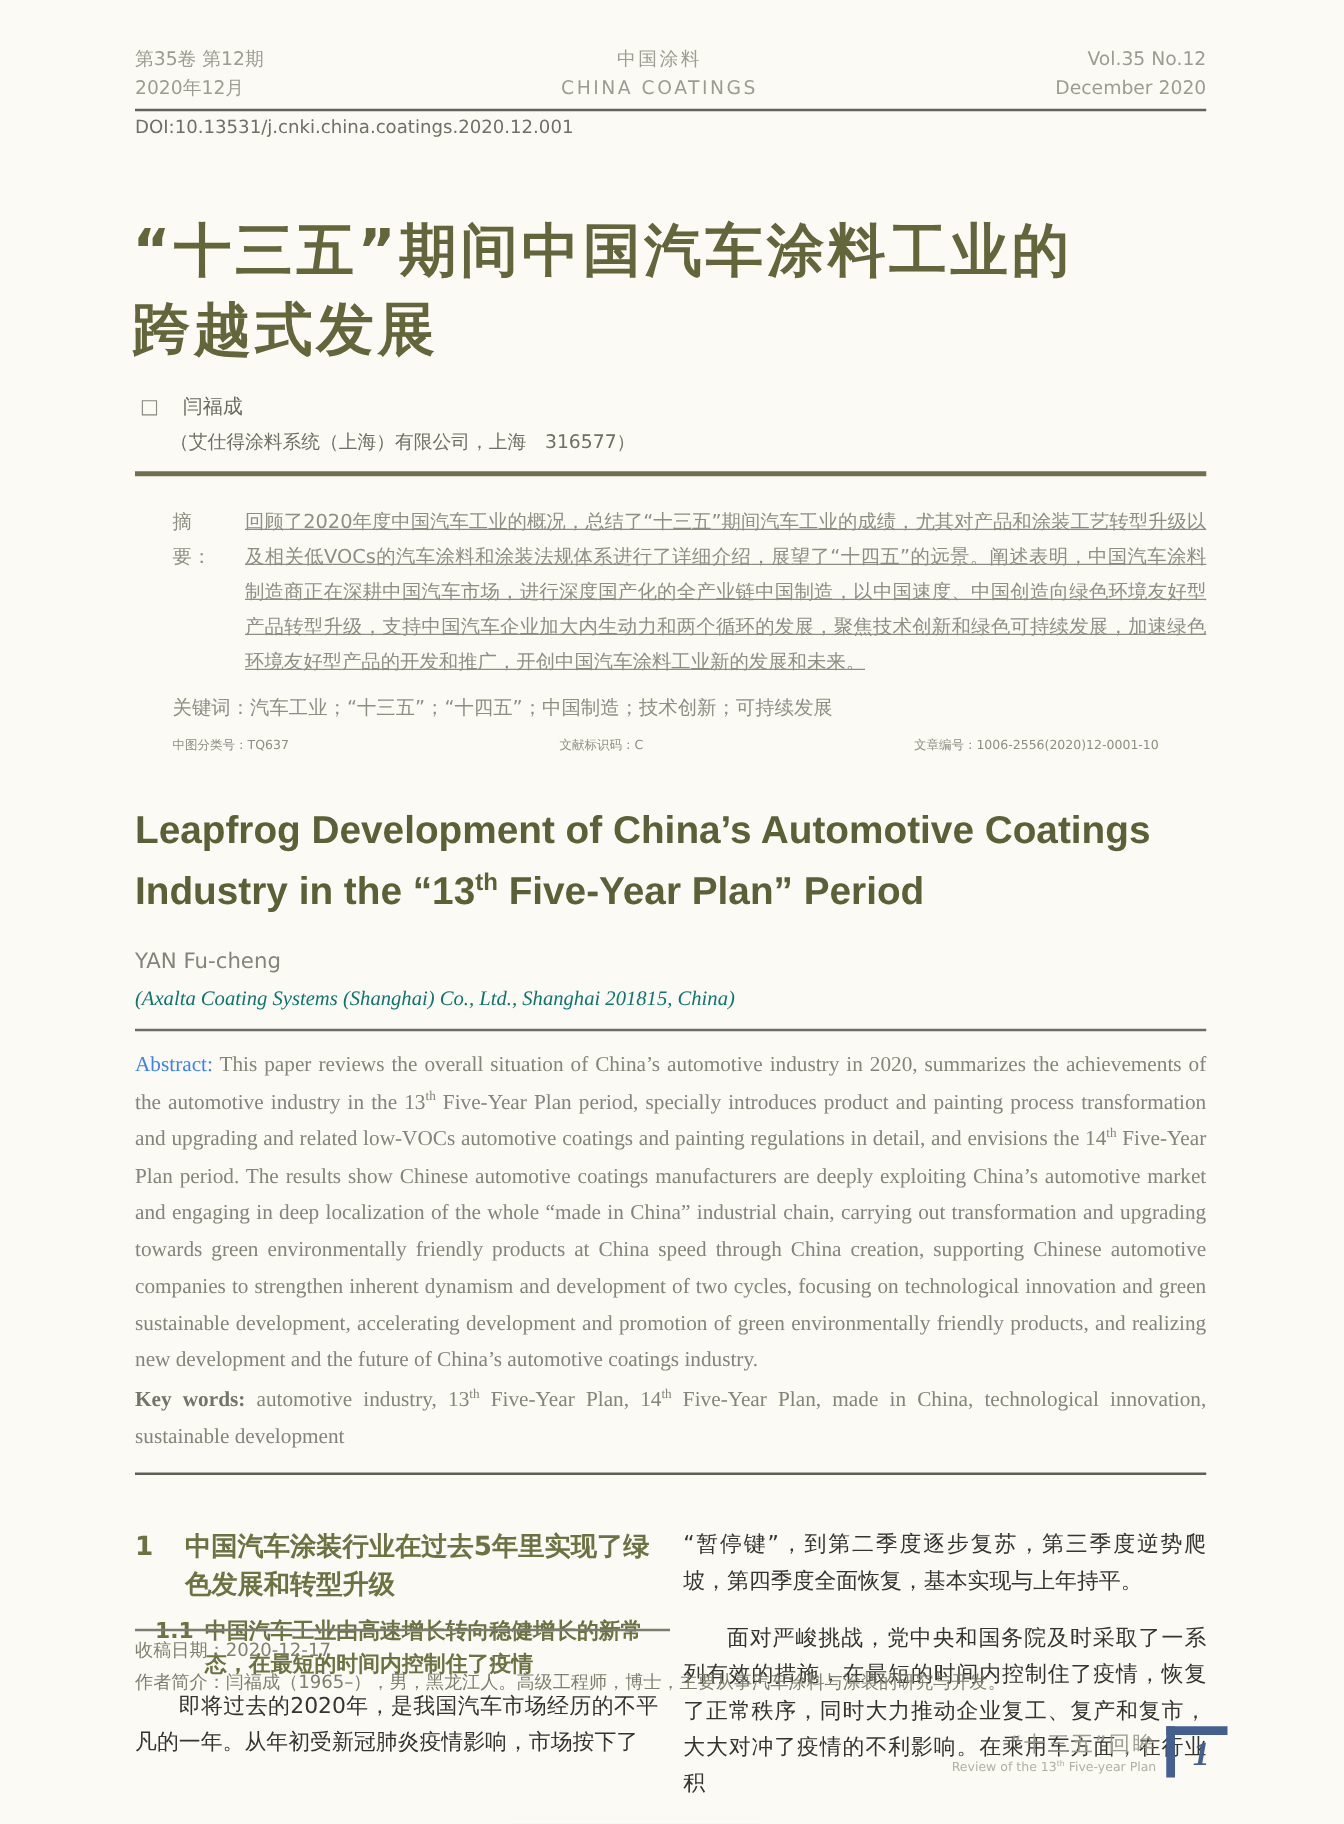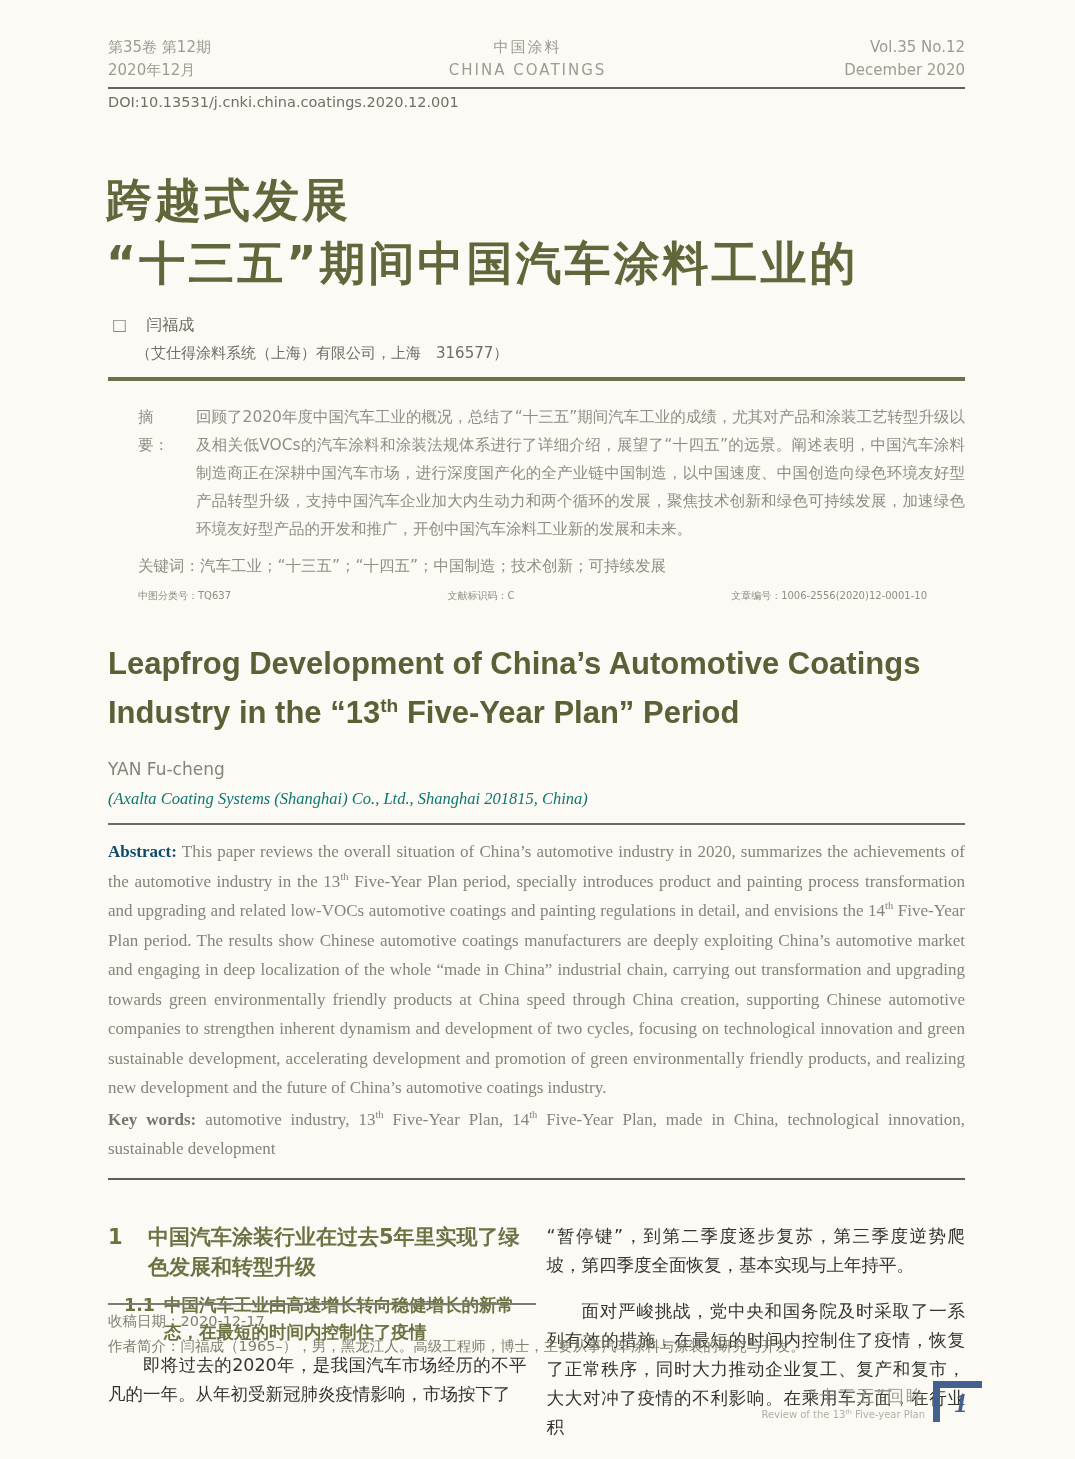--- a/index.html
+++ b/index.html
@@ -34,21 +34,21 @@
     font-size:46px; line-height:63px; letter-spacing:3px;
   }
   .author-row { margin:20px 110px 0 112px; font-size:16px; color:#6a6a60; }
   .author-row .marker { margin-right:14px; color:#8a8a80; }
   .affiliation-cn { margin:8px 110px 0 136px; font-size:15px; color:#6f6f65; }
   .rule-thick { margin:14px 110px 0 108px; height:4px; background:#6f704e; }
 
   
   .abstract-cn { display:flex; margin:22px 110px 0 138px; color:#8e8e83; font-size:15.5px; line-height:28px; }
   .abstract-cn .label { flex:0 0 58px; }
-  .abstract-cn .text { flex:1; text-align:justify; }
+  .abstract-cn .text { flex:1; text-align:justify;text-decoration:underline; }
   .keywords-cn { margin:10px 110px 0 138px; color:#8e8e83; font-size:15.5px; line-height:26px; }
   .meta-row { display:flex; justify-content:space-between; margin:10px 148px 0 138px; color:#8e8e83; font-size:10px; }
 
   
   .title-en {
     margin:36px 110px 0 108px;
     color:#5c6036; font-weight:bold;
     font-family:"Liberation Sans", sans-serif;
     font-size:31px; line-height:49px;
   }
@@ -59,21 +59,21 @@
   }
   .rule-thin { margin:14px 110px 0 108px; border:0; border-top:2px solid #6d6d63; }
 
   
   .abstract-en {
     margin:12px 110px 0 108px;
     font-family:"Liberation Serif", serif;
     color:#84847a; font-size:17px; line-height:29.5px;
     text-align:justify;
   }
-  .abstract-en .bold-label { font-weight:bold; color:#0c4a6e; }
+  .abstract-en .bold-label { font-weight:normal; color:#3b82f6; }
   .keywords-en {
     margin:2px 110px 0 108px;
     font-family:"Liberation Serif", serif;
     color:#84847a; font-size:17px; line-height:29.5px;
     text-align:justify;
   }
   .keywords-en .bold-label { font-weight:bold; color:#74746a; }
   .rule-bottom { margin:14px 110px 0 108px; border:0; border-top:2px solid #5f5f55; }
 
   
@@ -124,22 +124,22 @@
     </div>
     <div class="jh-right">
       <div>Vol.35 No.12</div>
       <div>December 2020</div>
     </div>
   </div>
   <hr class="header-rule">
   <div class="doi-line">DOI:10.13531/j.cnki.china.coatings.2020.12.001</div>
 
   <div class="title-cn">
+    <div>“十三五”期间中国汽车涂料工业的</div>
     <div>跨越式发展</div>
-    <div>“十三五”期间中国汽车涂料工业的</div>
   </div>
 
   <div class="author-row">
     <span class="marker">□</span>
     <span>闫福成</span>
   </div>
   <div class="affiliation-cn">（艾仕得涂料系统（上海）有限公司，上海　316577）</div>
 
   <div class="rule-thick"></div>
 

